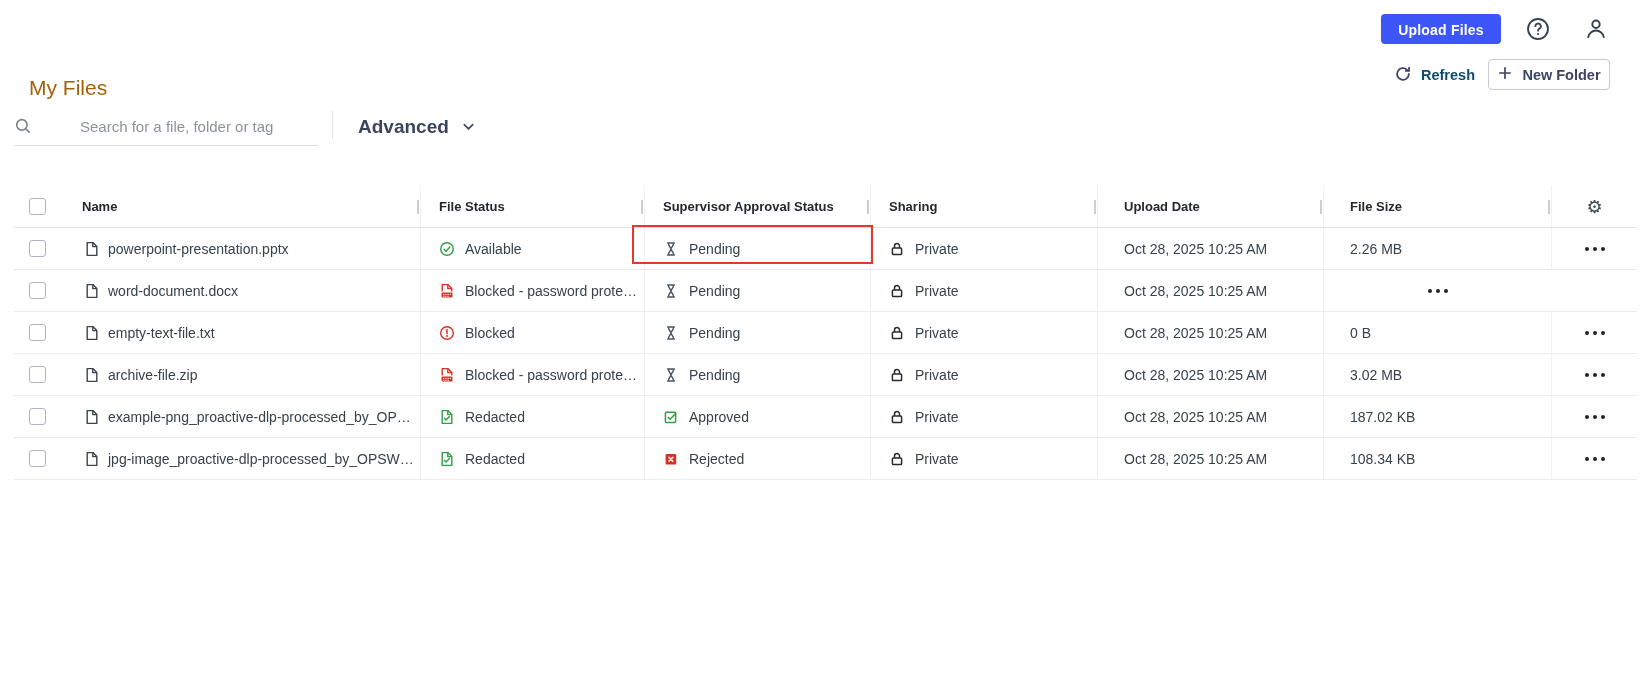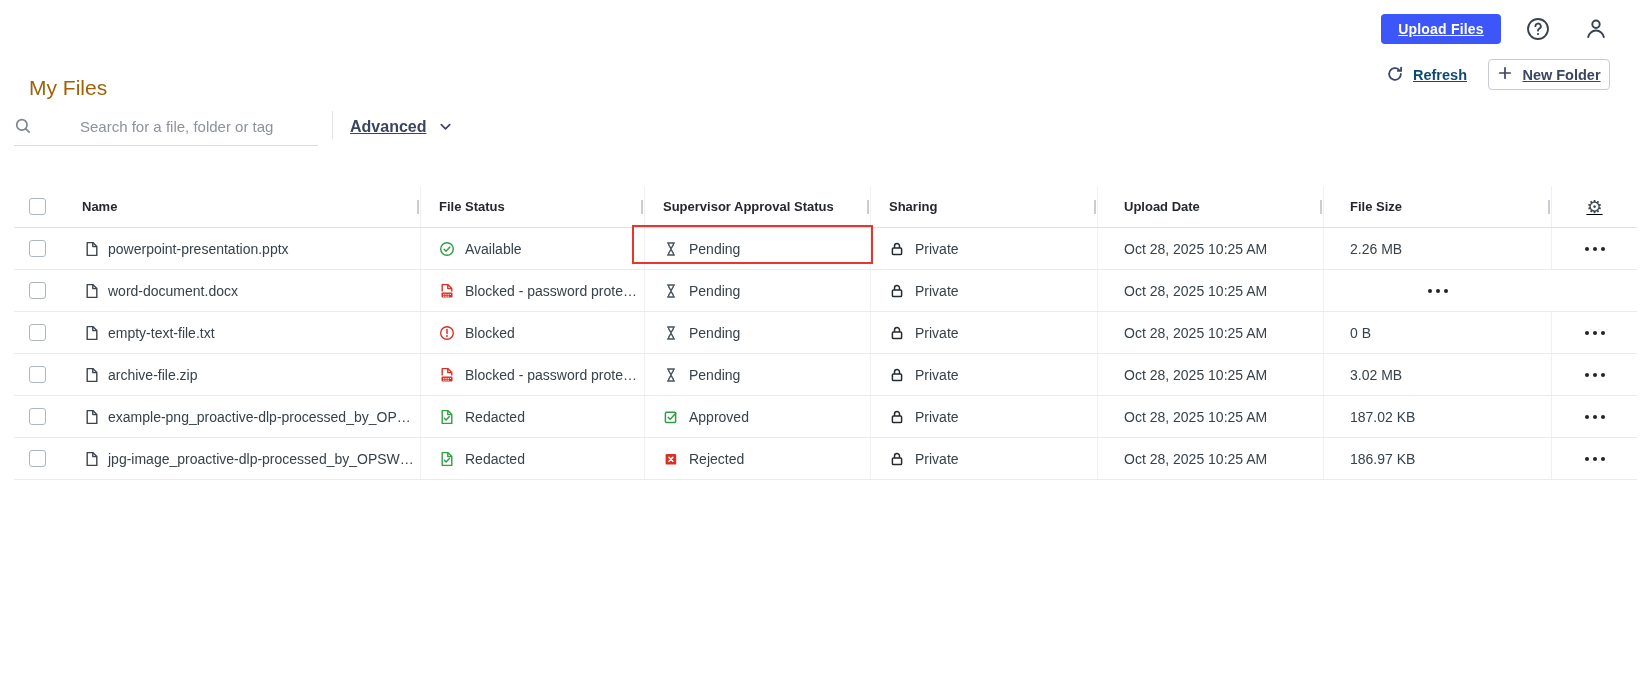--- a/index.html
+++ b/index.html
@@ -1,20 +1,20 @@
 <!DOCTYPE html>
 <html><head>
 <meta charset="utf-8">
 <style>
   html,body{margin:0;padding:0;background:#fff;}
   body{width:1651px;height:693px;position:relative;overflow:hidden;
        font-family:"Liberation Sans",sans-serif;color:#37424a;}
 
   .abs{position:absolute;}
-  button{font-family:inherit;cursor:pointer;background:none;border:none;padding:0;text-decoration:underline;}
+  button{font-family:inherit;cursor:pointer;background:none;border:none;padding:8px;}
 
   
   .upload-btn{left:1381px;top:14px;width:120px;height:30px;background:#3d56fa;color:#fff;
               border-radius:4px;font-size:14px;font-weight:700;letter-spacing:.2px;}
   .icon-btn{width:28px;height:28px;display:flex;align-items:center;justify-content:center;}
   .help-btn{left:1524px;top:16px;}
   .user-btn{left:1582px;top:16px;}
 
   .page-title{left:29px;top:61px;font-size:21px;font-weight:400;color:#a16207;line-height:26px;}
 
@@ -25,21 +25,21 @@
                color:#3c4663;font-size:14.5px;font-weight:600;box-sizing:border-box;}
 
   
   .search-box{left:14px;top:107px;width:304px;height:39px;border-bottom:1px solid #d9dce1;
               display:flex;align-items:center;gap:10px;box-sizing:border-box;}
   .search-input{border:none;outline:none;font-size:15px;color:#37424a;width:255px;background:transparent;
                 font-family:inherit;margin-left:36px;}
   .search-input::placeholder{color:#8d929b;}
   .v-divider{left:332px;top:111px;width:1px;height:28px;background:#e1e3e7;}
   .advanced-btn{left:350px;top:107px;height:39px;display:flex;align-items:center;gap:12px;
-                color:#3a4560;font-size:16px;font-weight:600;}
+                color:#3a4560;font-size:19px;font-weight:600;}
 
   
   .file-table{left:14px;top:186px;width:1623px;}
   .t-header,.t-row{display:grid;height:41px;align-items:center;
      grid-template-columns:50px 356px 224px 226px 227px 226px 228px 86px;}
   .t-header{border-bottom:1px solid #dfe2e6;}
   .t-row{border-bottom:1px solid #e9ebee;}
   .cell{display:flex;align-items:center;height:100%;box-sizing:border-box;position:relative;
         white-space:nowrap;font-size:14px;color:#37424a;}
   .bl{border-left:1px solid #eef0f3;}
@@ -450,21 +450,21 @@
     <div class="cell col-sh bl">
       <svg class="ic16">
           <use href="#i-lock"></use>
         </svg>
       <span>Private</span>
     </div>
     <div class="cell col-date bl">
         <span>Oct 28, 2025 10:25 AM</span>
       </div>
     <div class="cell col-size bl">
-        <span>186.97 KB</span>
+        <span>108.34 KB</span>
       </div>
     <div class="cell col-act bl">
       <button>
         <span class="dots">
             <i></i>
             <i></i>
             <i></i>
           </span>
       </button>
     </div>

